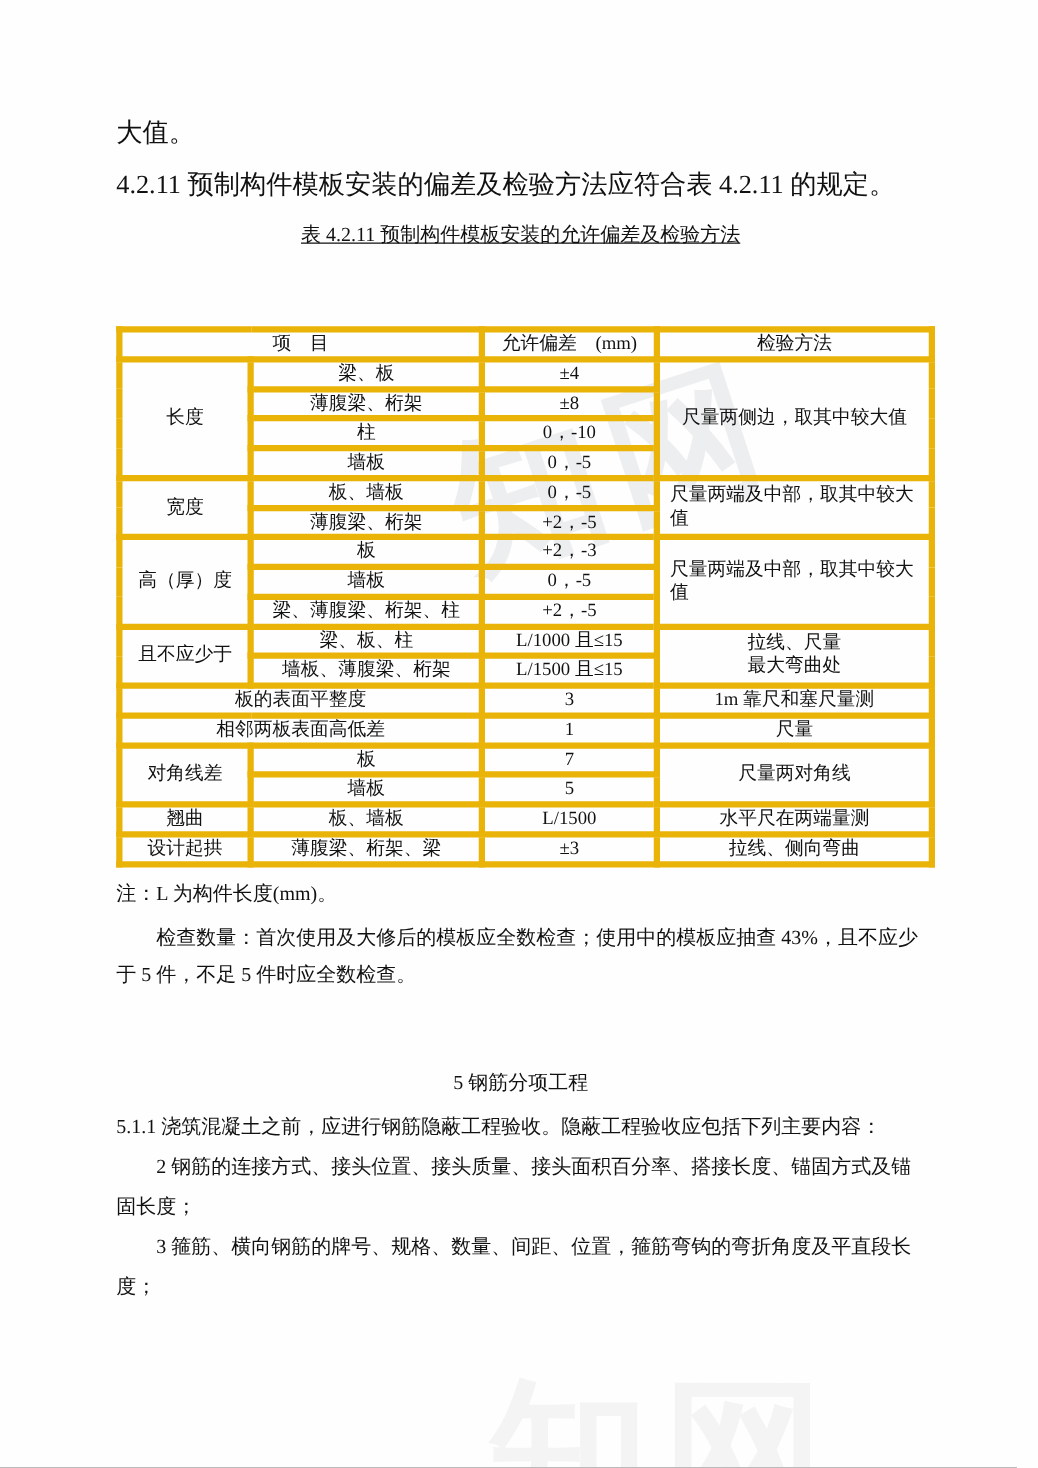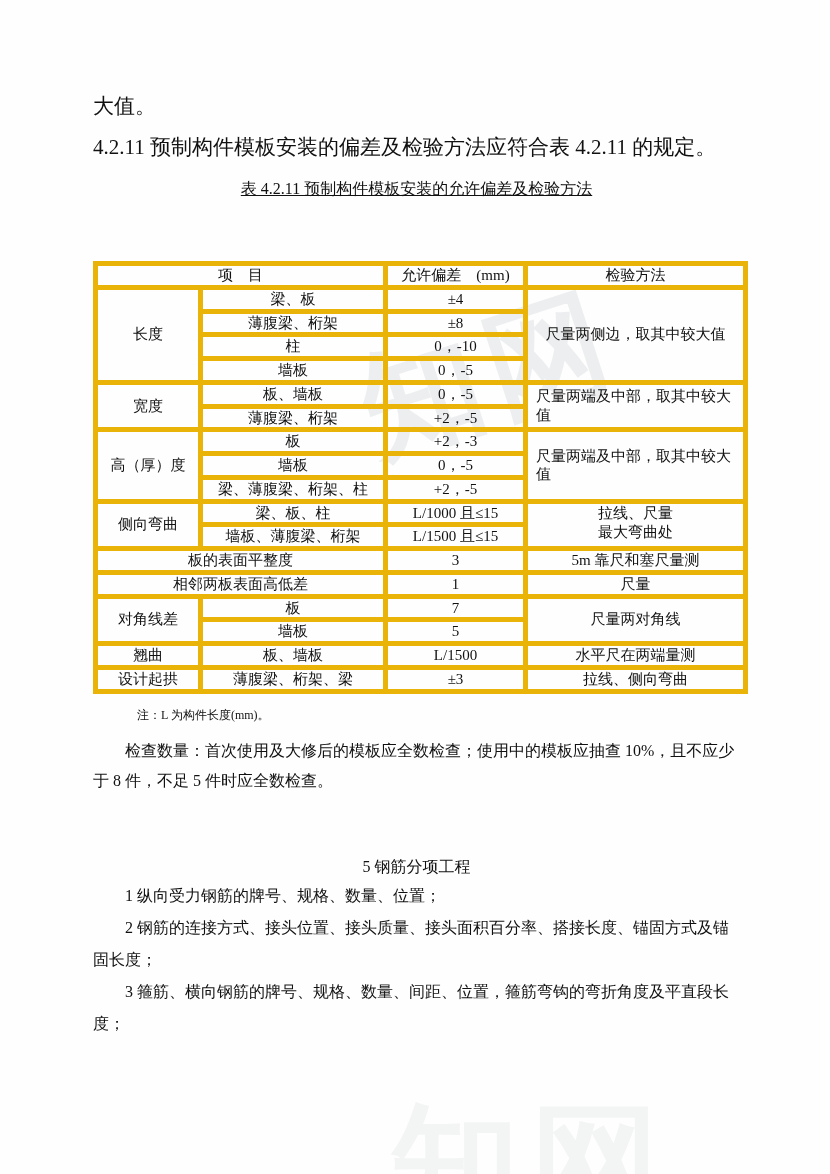--- a/index.html
+++ b/index.html
@@ -30,21 +30,21 @@
   .spec td {
     border: 5px solid #eab308;
     text-align: center;
     height: 20px;
     padding: 0 3px;
     line-height: 1.25;
     vertical-align: middle;
   }
   .spec td.ml { text-align: left; padding-left: 8px; }
   .spec td.pre { white-space: pre-line; font-family: Liberation Mono, monospace; }
-  .note { font-size: 12px; line-height: 25px; margin-top: 9px; margin-bottom: 0; margin-left: 44px; }
+  .note { font-size: 16px; line-height: 25px; margin-top: 9px; margin-bottom: 0; }
   .body-para { font-size: 16px; line-height: 30px; margin-top: 8px; }
   .indent2 { text-indent: 2em; }
   .center-head { font-size: 16px; line-height: 26px; text-align: center; font-weight: normal; }
   .h5 { margin-top: 58px; }
   .h51 { margin-top: 7px; }
   .p511 { font-size: 16px; line-height: 32px; margin-top: 6px; }
   .list-para { font-size: 16px; line-height: 32px; text-indent: 2em; }
   .watermark {
     position: absolute;
     z-index: 1;
@@ -125,35 +125,35 @@
       <tr>
         <td>墙板</td>
         <td>0，-5</td>
       </tr>
       <tr>
         <td>梁、薄腹梁、桁架、柱</td>
         <td>+2，-5</td>
       </tr>
 
       <tr>
-        <td rowspan="2">侧向弯曲</td>
+        <td rowspan="2">且不应少于</td>
         <td>梁、板、柱</td>
         <td>L/1000 且≤15</td>
         <td rowspan="2" class="pre">拉线、尺量
 最大弯曲处</td>
       </tr>
       <tr>
         <td>墙板、薄腹梁、桁架</td>
         <td>L/1500 且≤15</td>
       </tr>
 
       <tr>
         <td colspan="2">板的表面平整度</td>
         <td>3</td>
-        <td>5m 靠尺和塞尺量测</td>
+        <td>1m 靠尺和塞尺量测</td>
       </tr>
       <tr>
         <td colspan="2">相邻两板表面高低差</td>
         <td>1</td>
         <td>尺量</td>
       </tr>
 
       <tr>
         <td rowspan="2">对角线差</td>
         <td>板</td>
@@ -175,21 +175,21 @@
         <td>设计起拱</td>
         <td>薄腹梁、桁架、梁</td>
         <td>±3</td>
         <td>拉线、侧向弯曲</td>
       </tr>
     </tbody>
   </table>
 
   <p class="note">注：L 为构件长度(mm)。</p>
 
-  <p class="body-para indent2">检查数量：首次使用及大修后的模板应全数检查；使用中的模板应抽查 10%，且不应少于 8 件，不足 5 件时应全数检查。</p>
+  <p class="body-para indent2">检查数量：首次使用及大修后的模板应全数检查；使用中的模板应抽查 43%，且不应少于 5 件，不足 5 件时应全数检查。</p>
 
   <h3 class="center-head h5">5 钢筋分项工程</h3>
 
-  <p class="list-para">1 纵向受力钢筋的牌号、规格、数量、位置；</p>
+  <p class="p511">5.1.1 浇筑混凝土之前，应进行钢筋隐蔽工程验收。隐蔽工程验收应包括下列主要内容：</p>
   <p class="list-para">2 钢筋的连接方式、接头位置、接头质量、接头面积百分率、搭接长度、锚固方式及锚固长度；</p>
   <p class="list-para">3 箍筋、横向钢筋的牌号、规格、数量、间距、位置，箍筋弯钩的弯折角度及平直段长度；</p>
 
 </div>
 
 </body></html>

